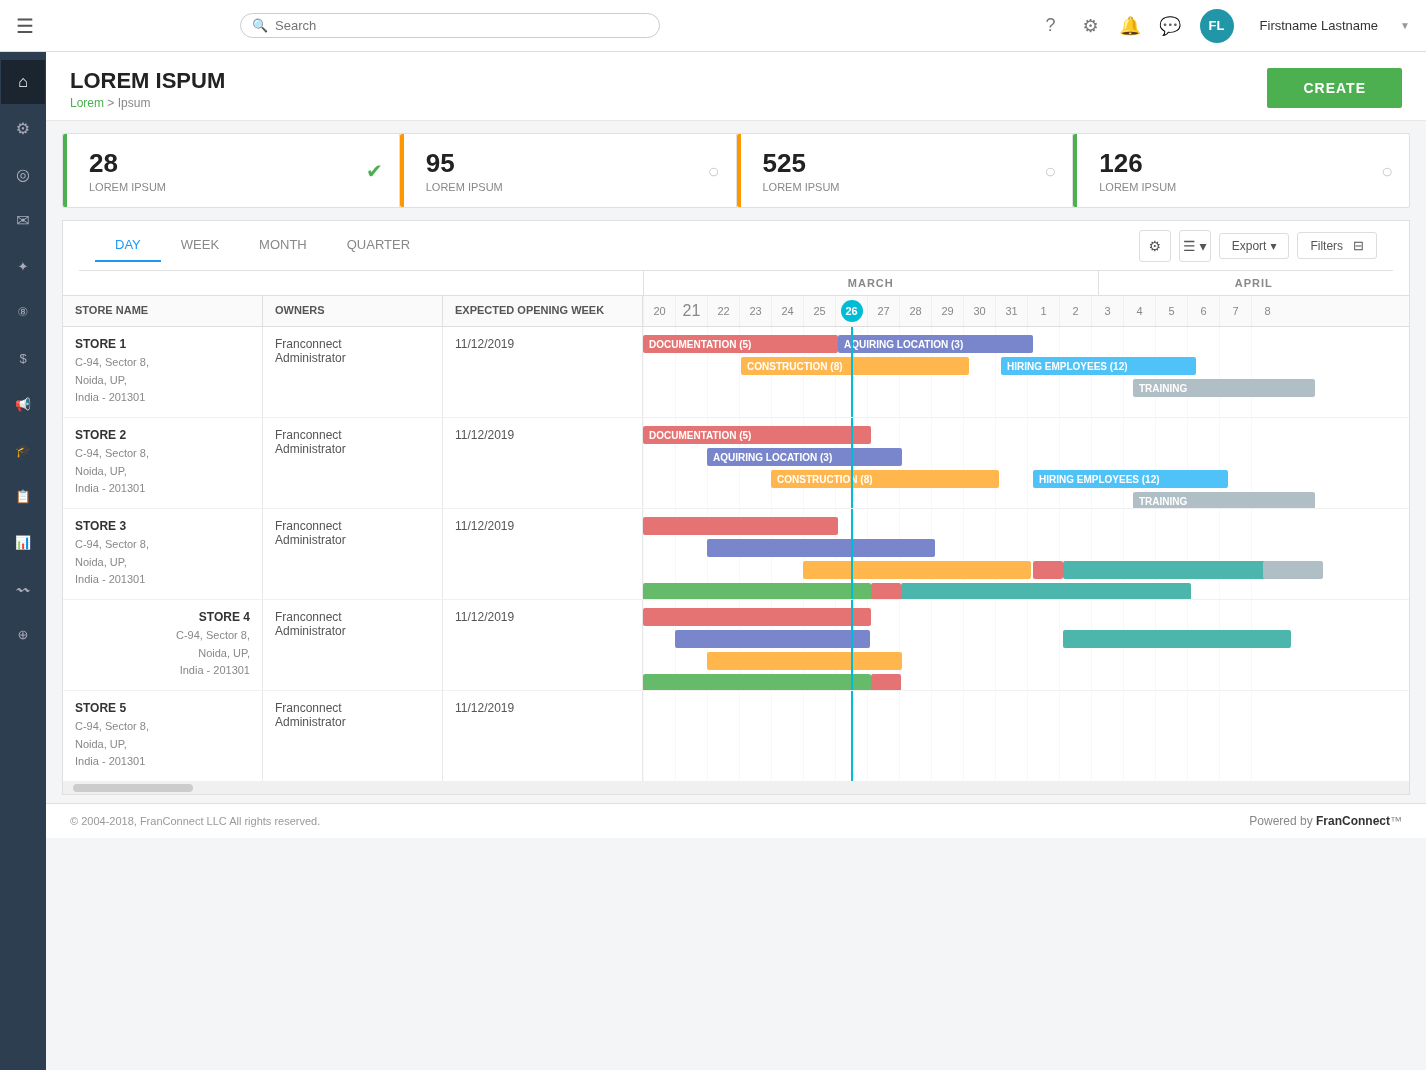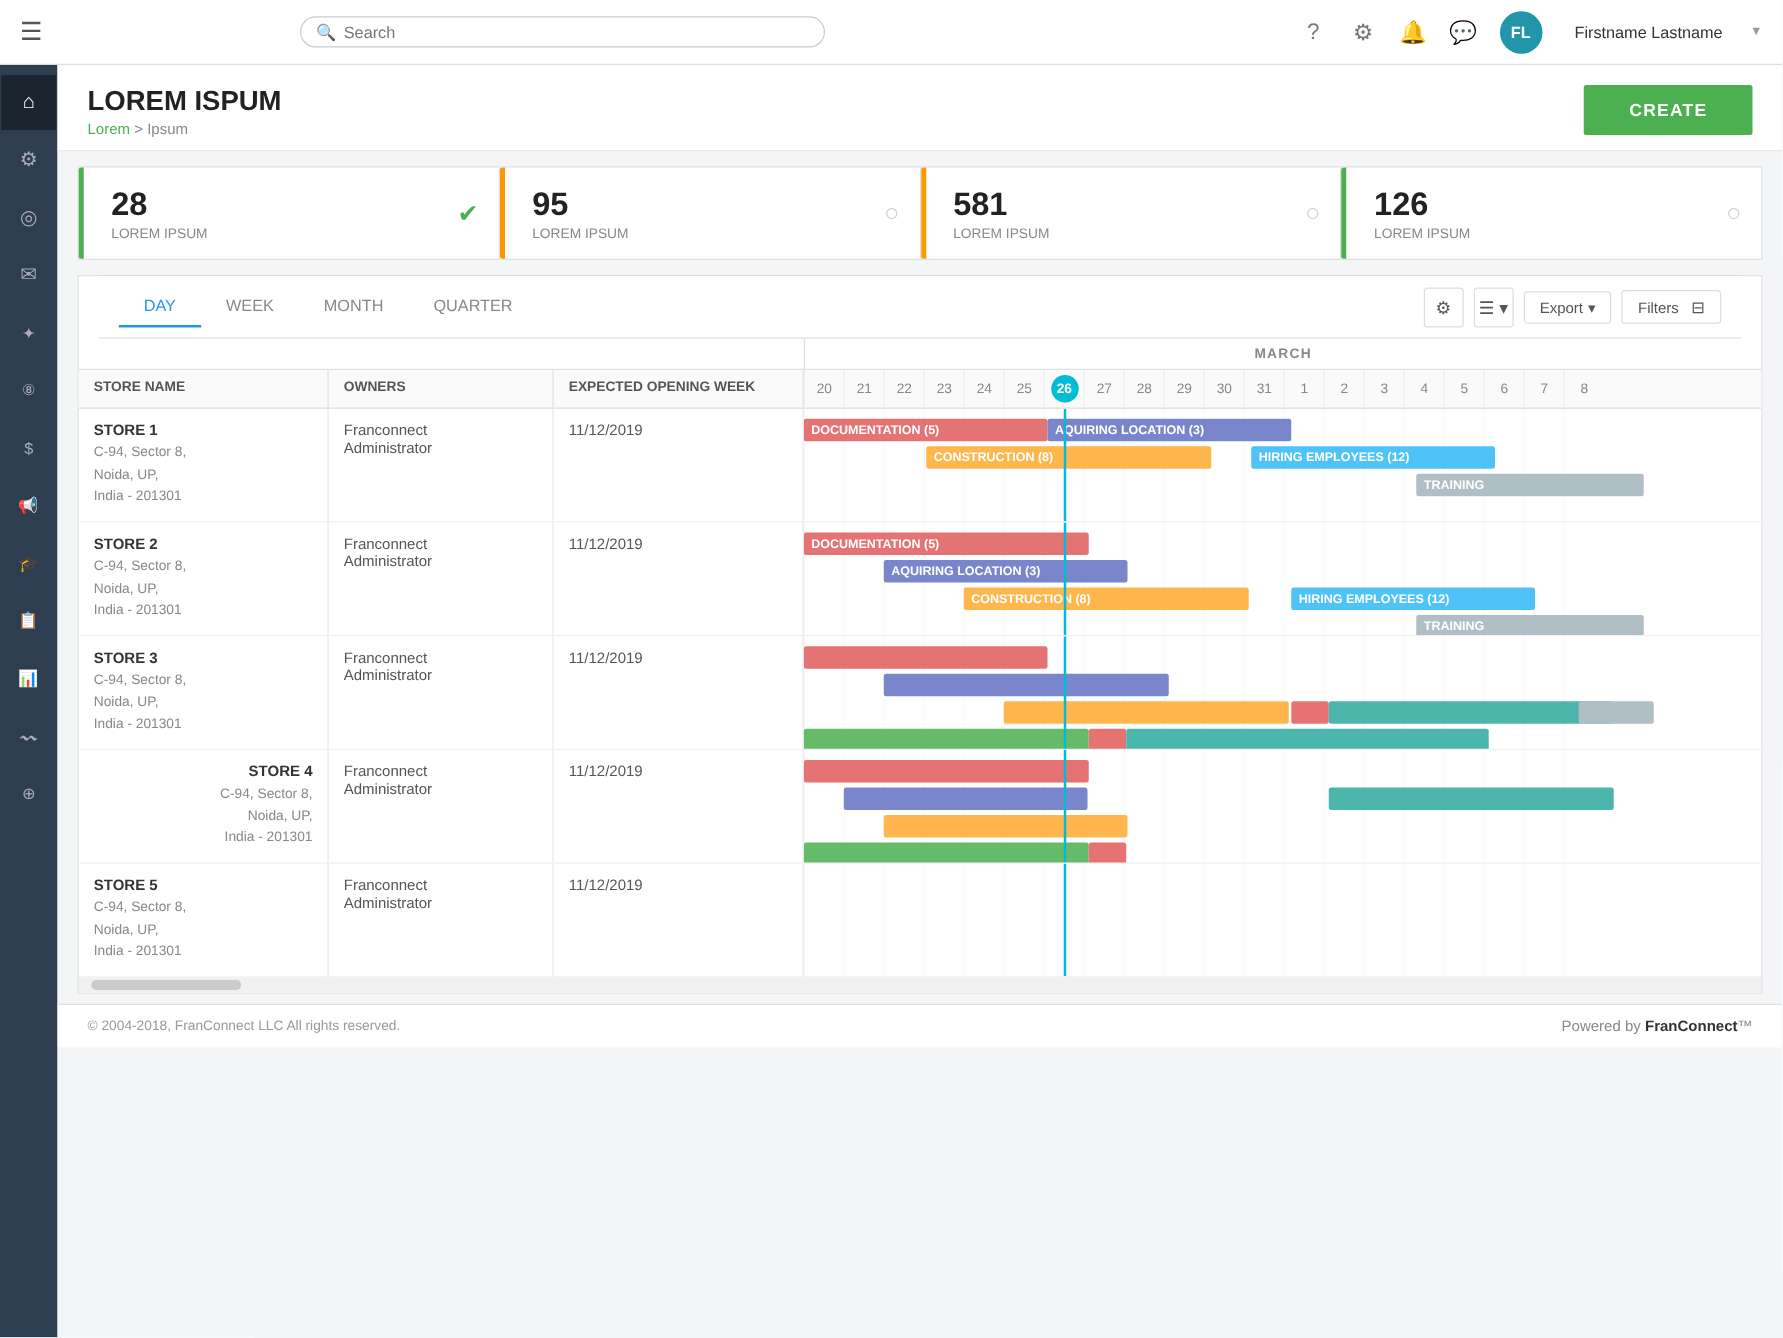--- a/index.html
+++ b/index.html
@@ -171,21 +171,21 @@
         <div class="stat-icon check">✔</div>
       </div>
       <div class="stat-card">
         <div class="stat-accent" style="background:#ff9800;"></div>
         <div class="stat-number">95</div>
         <div class="stat-label">LOREM IPSUM</div>
         <div class="stat-icon">○</div>
       </div>
       <div class="stat-card">
         <div class="stat-accent" style="background:#ff9800;"></div>
-        <div class="stat-number">581</div>
+        <div class="stat-number">525</div>
         <div class="stat-label">LOREM IPSUM</div>
         <div class="stat-icon">○</div>
       </div>
       <div class="stat-card">
         <div class="stat-accent" style="background:#4caf50;"></div>
         <div class="stat-number">126</div>
         <div class="stat-label">LOREM IPSUM</div>
         <div class="stat-icon">○</div>
       </div>
     </div>
@@ -210,30 +210,31 @@
             <span>Filters</span>
             <span style="font-size:13px;">⊟</span>
           </button>
         </div>
       </div>
 
       <div style="display:flex; border-bottom:1px solid #e0e0e0;">
         <div style="width:580px;flex-shrink:0;"></div>
         <div style="display:flex;flex:1;">
           <div class="gantt-month" style="flex:12; border-left:1px solid #e0e0e0;">MARCH</div>
+          <div class="gantt-month" style="flex:8;">APRIL</div>
         </div>
       </div>
 
       <div style="display:flex; border-bottom:1px solid #ddd; background:#fafafa;">
         <div style="width:200px;flex-shrink:0;padding:8px 12px;font-size:11px;font-weight:bold;color:#555;border-right:1px solid #e0e0e0;">STORE NAME</div>
         <div style="width:180px;flex-shrink:0;padding:8px 12px;font-size:11px;font-weight:bold;color:#555;border-right:1px solid #e0e0e0;">OWNERS</div>
         <div style="width:200px;flex-shrink:0;padding:8px 12px;font-size:11px;font-weight:bold;color:#555;border-right:1px solid #e0e0e0;">EXPECTED OPENING WEEK</div>
         <div style="display:flex;flex:1;" id="date-header-row">
             <div style="width: 32px; flex-shrink: 0; text-align: center; font-size: 11px; color: rgb(136, 136, 136); padding: 4px 0px; border-left: 1px solid rgb(240, 240, 240); display: flex; align-items: center; justify-content: center;">20</div>
-            <div style="width: 32px; flex-shrink: 0; text-align: left; font-size: 11px; color: rgb(136, 136, 136); padding: 4px 0px; border-left: 1px solid rgb(240, 240, 240); display: flex; align-items: center; justify-content: center;">21</div>
+            <div style="width: 32px; flex-shrink: 0; text-align: left; font-size: 16px; color: rgb(136, 136, 136); padding: 4px 0px; border-left: 1px solid rgb(240, 240, 240); display: flex; align-items: center; justify-content: center;">21</div>
             <div style="width: 32px; flex-shrink: 0; text-align: center; font-size: 11px; color: rgb(136, 136, 136); padding: 4px 0px; border-left: 1px solid rgb(240, 240, 240); display: flex; align-items: center; justify-content: center;">22</div>
             <div style="width: 32px; flex-shrink: 0; text-align: center; font-size: 11px; color: rgb(136, 136, 136); padding: 4px 0px; border-left: 1px solid rgb(240, 240, 240); display: flex; align-items: center; justify-content: center;">23</div>
             <div style="width: 32px; flex-shrink: 0; text-align: center; font-size: 11px; color: rgb(136, 136, 136); padding: 4px 0px; border-left: 1px solid rgb(240, 240, 240); display: flex; align-items: center; justify-content: center;">24</div>
             <div style="width: 32px; flex-shrink: 0; text-align: center; font-size: 11px; color: rgb(136, 136, 136); padding: 4px 0px; border-left: 1px solid rgb(240, 240, 240); display: flex; align-items: center; justify-content: center;">25</div>
             <div style="width: 32px; flex-shrink: 0; text-align: center; font-size: 11px; color: rgb(136, 136, 136); padding: 4px 0px; border-left: 1px solid rgb(240, 240, 240); display: flex; align-items: center; justify-content: center;">
               <span style="background:#00bcd4;color:#fff;border-radius:50%;width:22px;height:22px;display:flex;align-items:center;justify-content:center;font-weight:bold;">26</span>
             </div>
             <div style="width: 32px; flex-shrink: 0; text-align: center; font-size: 11px; color: rgb(136, 136, 136); padding: 4px 0px; border-left: 1px solid rgb(240, 240, 240); display: flex; align-items: center; justify-content: center;">27</div>
             <div style="width: 32px; flex-shrink: 0; text-align: center; font-size: 11px; color: rgb(136, 136, 136); padding: 4px 0px; border-left: 1px solid rgb(240, 240, 240); display: flex; align-items: center; justify-content: center;">28</div>
             <div style="width: 32px; flex-shrink: 0; text-align: center; font-size: 11px; color: rgb(136, 136, 136); padding: 4px 0px; border-left: 1px solid rgb(240, 240, 240); display: flex; align-items: center; justify-content: center;">29</div>

